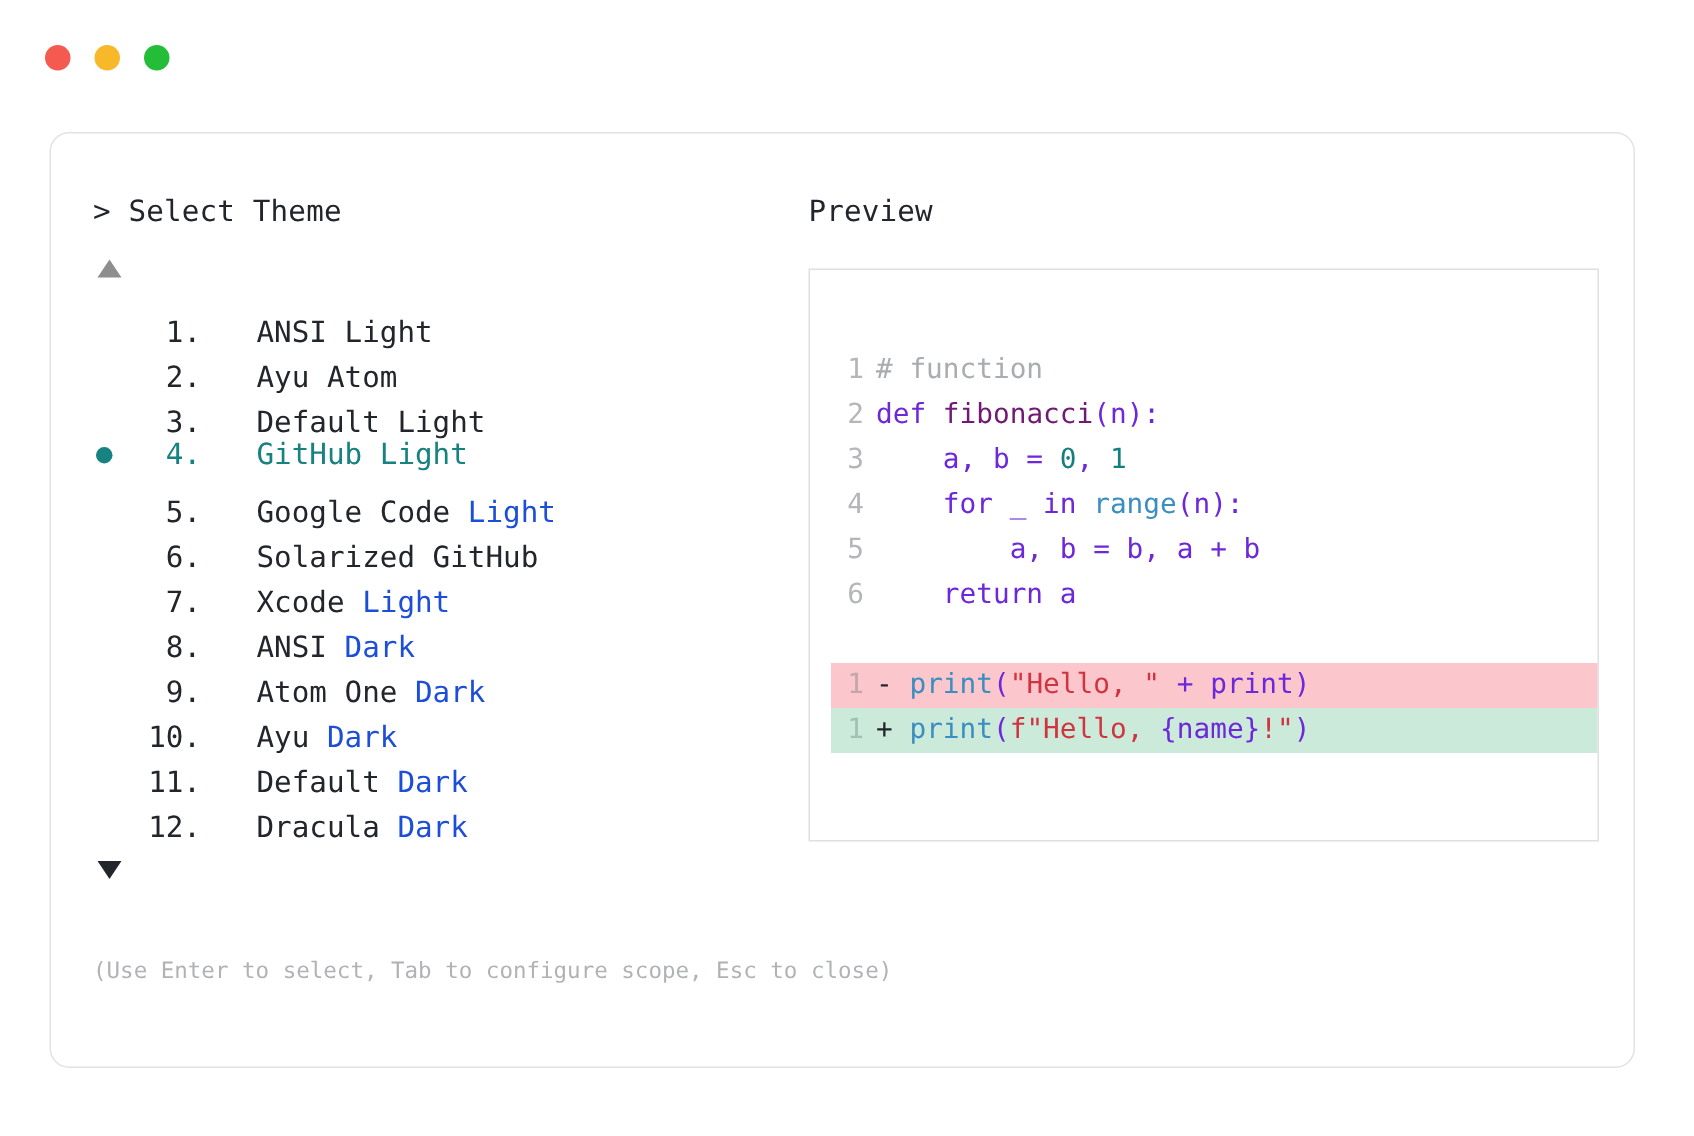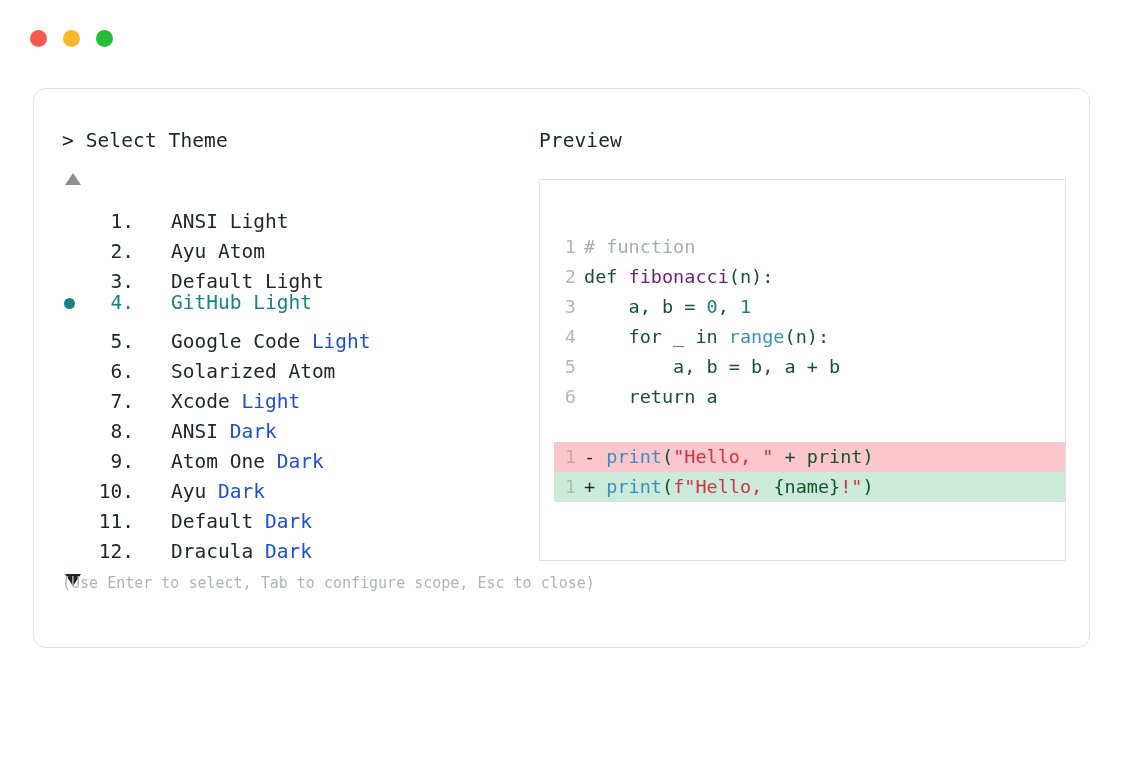--- a/index.html
+++ b/index.html
@@ -32,21 +32,21 @@
   .dot.red    { background: #f45a50; }
   .dot.yellow { background: #f7b92a; }
   .dot.green  { background: #23bd38; }
 
   
   #app-card {
     position: absolute;
     left: 33px;
     top: 88px;
     width: 1057px;
-    height: 560px;
+    height: 624px;
     border: 1.5px solid #e2e2e4;
     border-radius: 13px;
     background: #ffffff;
     box-sizing: border-box;
   }
 
   
   .columns {
     position: absolute;
     left: 0;
@@ -178,21 +178,21 @@
     color: #b4b6ba;
     padding-right: 8px;
   }
   .code-text { color: #22262c; }
 
   .tok-comment { color: #a9acb0; margin-top: 41px; }
   .tok-func    { color: #701a75; }
   .tok-num     { color: #157f7d; }
   .tok-builtin { color: #3b8ec0; }
   .tok-str     { color: #d0343f; }
-  .tok-plain   { color: #14532d; }
+  .tok-plain   { color: #6d28d9; }
 
   .code-spacer { height: 30px; }
 
   .diff-line { padding-left: 0; }
   .diff-line .ln { color: #c3a6a9; }
   .diff-del { background: #fbc6cc; }
   .diff-add { background: #cbead9; }
   .diff-add .ln { color: #9fc2b2; }
   .diff-sign { color: #22262c; }
 </style>
@@ -213,21 +213,21 @@
       <div class="pane-title"><span class="prompt-caret">&gt;</span> <span>Select Theme</span></div>
 
       <div class="arrow arrow-up"></div>
 
       <ul id="theme-list">
           <li class="theme-row"><span class="bullet-slot"></span><span class="idx">1.</span><span class="theme-name">ANSI Light</span></li>
           <li class="theme-row"><span class="bullet-slot"></span><span class="idx">2.</span><span class="theme-name">Ayu Atom</span></li>
           <li class="theme-row"><span class="bullet-slot"></span><span class="idx">3.</span><span class="theme-name">Default Light</span></li>
           <li class="theme-row selected"><span class="bullet-slot"><span class="bullet"></span></span><span class="idx">4.</span><span class="theme-name">GitHub Light</span></li>
           <li class="theme-row"><span class="bullet-slot"></span><span class="idx">5.</span><span class="theme-name">Google Code</span><span class="theme-muted"> Light</span></li>
-          <li class="theme-row"><span class="bullet-slot"></span><span class="idx">6.</span><span class="theme-name">Solarized Atom</span></li>
+          <li class="theme-row"><span class="bullet-slot"></span><span class="idx">6.</span><span class="theme-name">Solarized GitHub</span></li>
           <li class="theme-row"><span class="bullet-slot"></span><span class="idx">7.</span><span class="theme-name">Xcode</span><span class="theme-muted"> Light</span></li>
           <li class="theme-row"><span class="bullet-slot"></span><span class="idx">8.</span><span class="theme-name">ANSI</span><span class="theme-muted"> Dark</span></li>
           <li class="theme-row"><span class="bullet-slot"></span><span class="idx">9.</span><span class="theme-name">Atom One</span><span class="theme-muted"> Dark</span></li>
           <li class="theme-row"><span class="bullet-slot"></span><span class="idx">10.</span><span class="theme-name">Ayu</span><span class="theme-muted"> Dark</span></li>
           <li class="theme-row"><span class="bullet-slot"></span><span class="idx">11.</span><span class="theme-name">Default</span><span class="theme-muted"> Dark</span></li>
           <li class="theme-row"><span class="bullet-slot"></span><span class="idx">12.</span><span class="theme-name">Dracula</span><span class="theme-muted"> Dark</span></li>
         </ul>
 
       <div class="arrow arrow-down"></div>
     </div>

